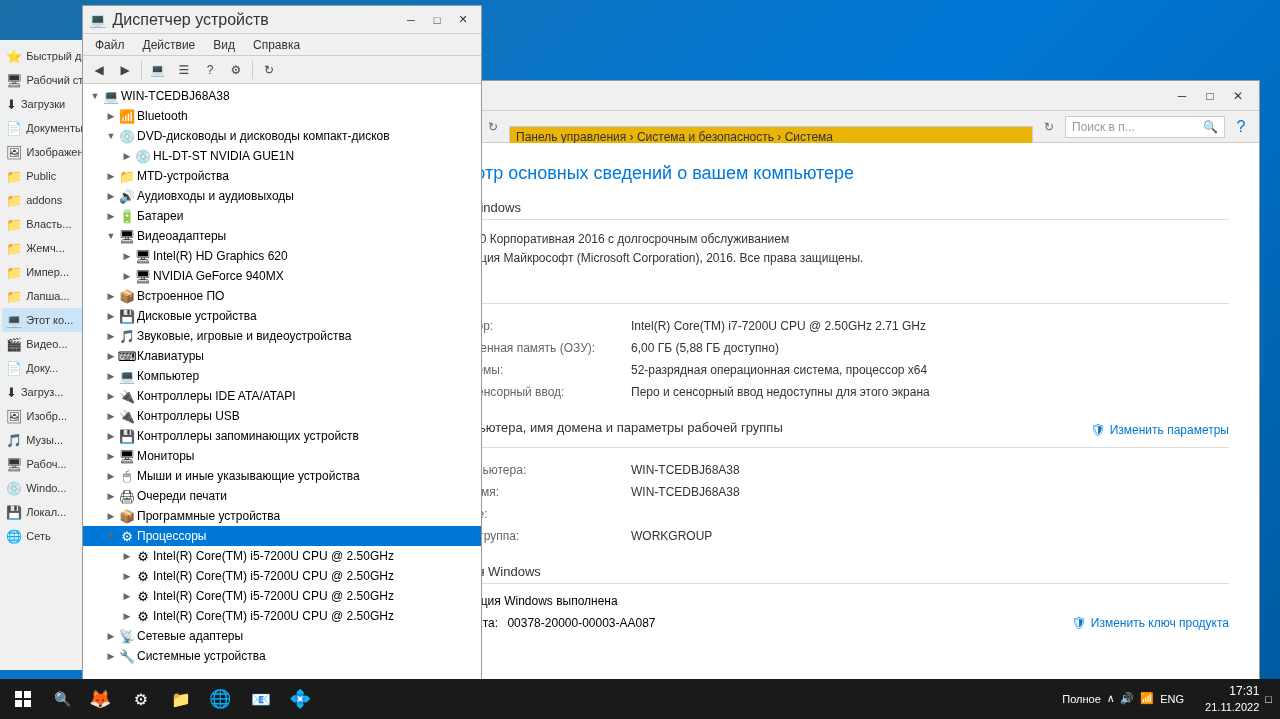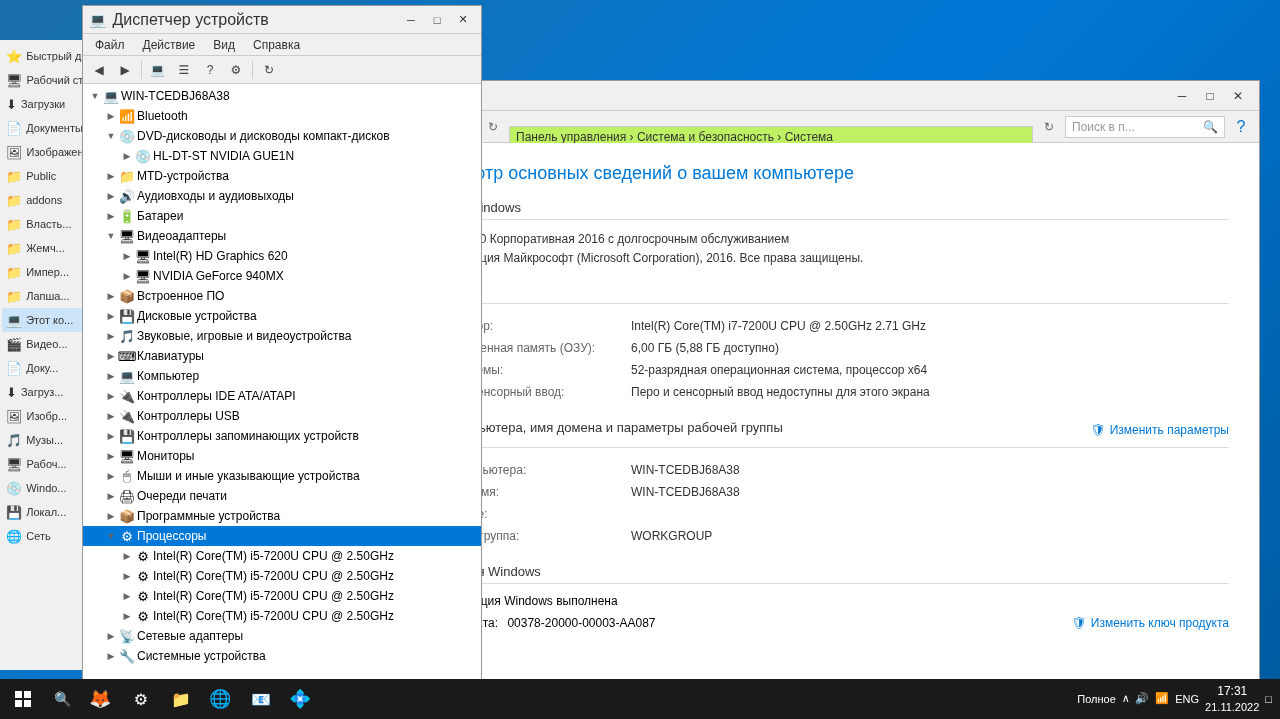--- a/index.html
+++ b/index.html
@@ -62,21 +62,21 @@
     }
     .taskbar-tray {
       margin-left: auto;
       display: flex;
       align-items: center;
       padding-right: 8px;
       color: white;
       font-size: 11px;
       gap: 6px;
     }
-    .taskbar-time { text-align: center; line-height: 1.3; }
+    .taskbar-time { text-align: right; line-height: 1.3; margin-left: 15px; }
     .taskbar-time .time { font-size: 12px; }
     .taskbar-time .date { font-size: 11px; }
 
     
     .sys-window {
       position: absolute;
       top: 80px;
       left: 390px;
       width: 870px;
       height: 620px;
@@ -122,21 +122,21 @@
       display: flex;
       align-items: center;
       justify-content: center;
       color: #666;
       font-size: 12px;
       cursor: pointer;
     }
     .addr-path {
       flex: 1;
       height: 22px;
-      background: #bef264;
+      background: #eab308;
       border: 1px solid #ccc;
       display: flex;
       align-items: center;
       padding: 0 6px;
       font-size: 12px;
       color: #333;
       margin-top: 21px;
     }
     .addr-search {
       width: 160px;

